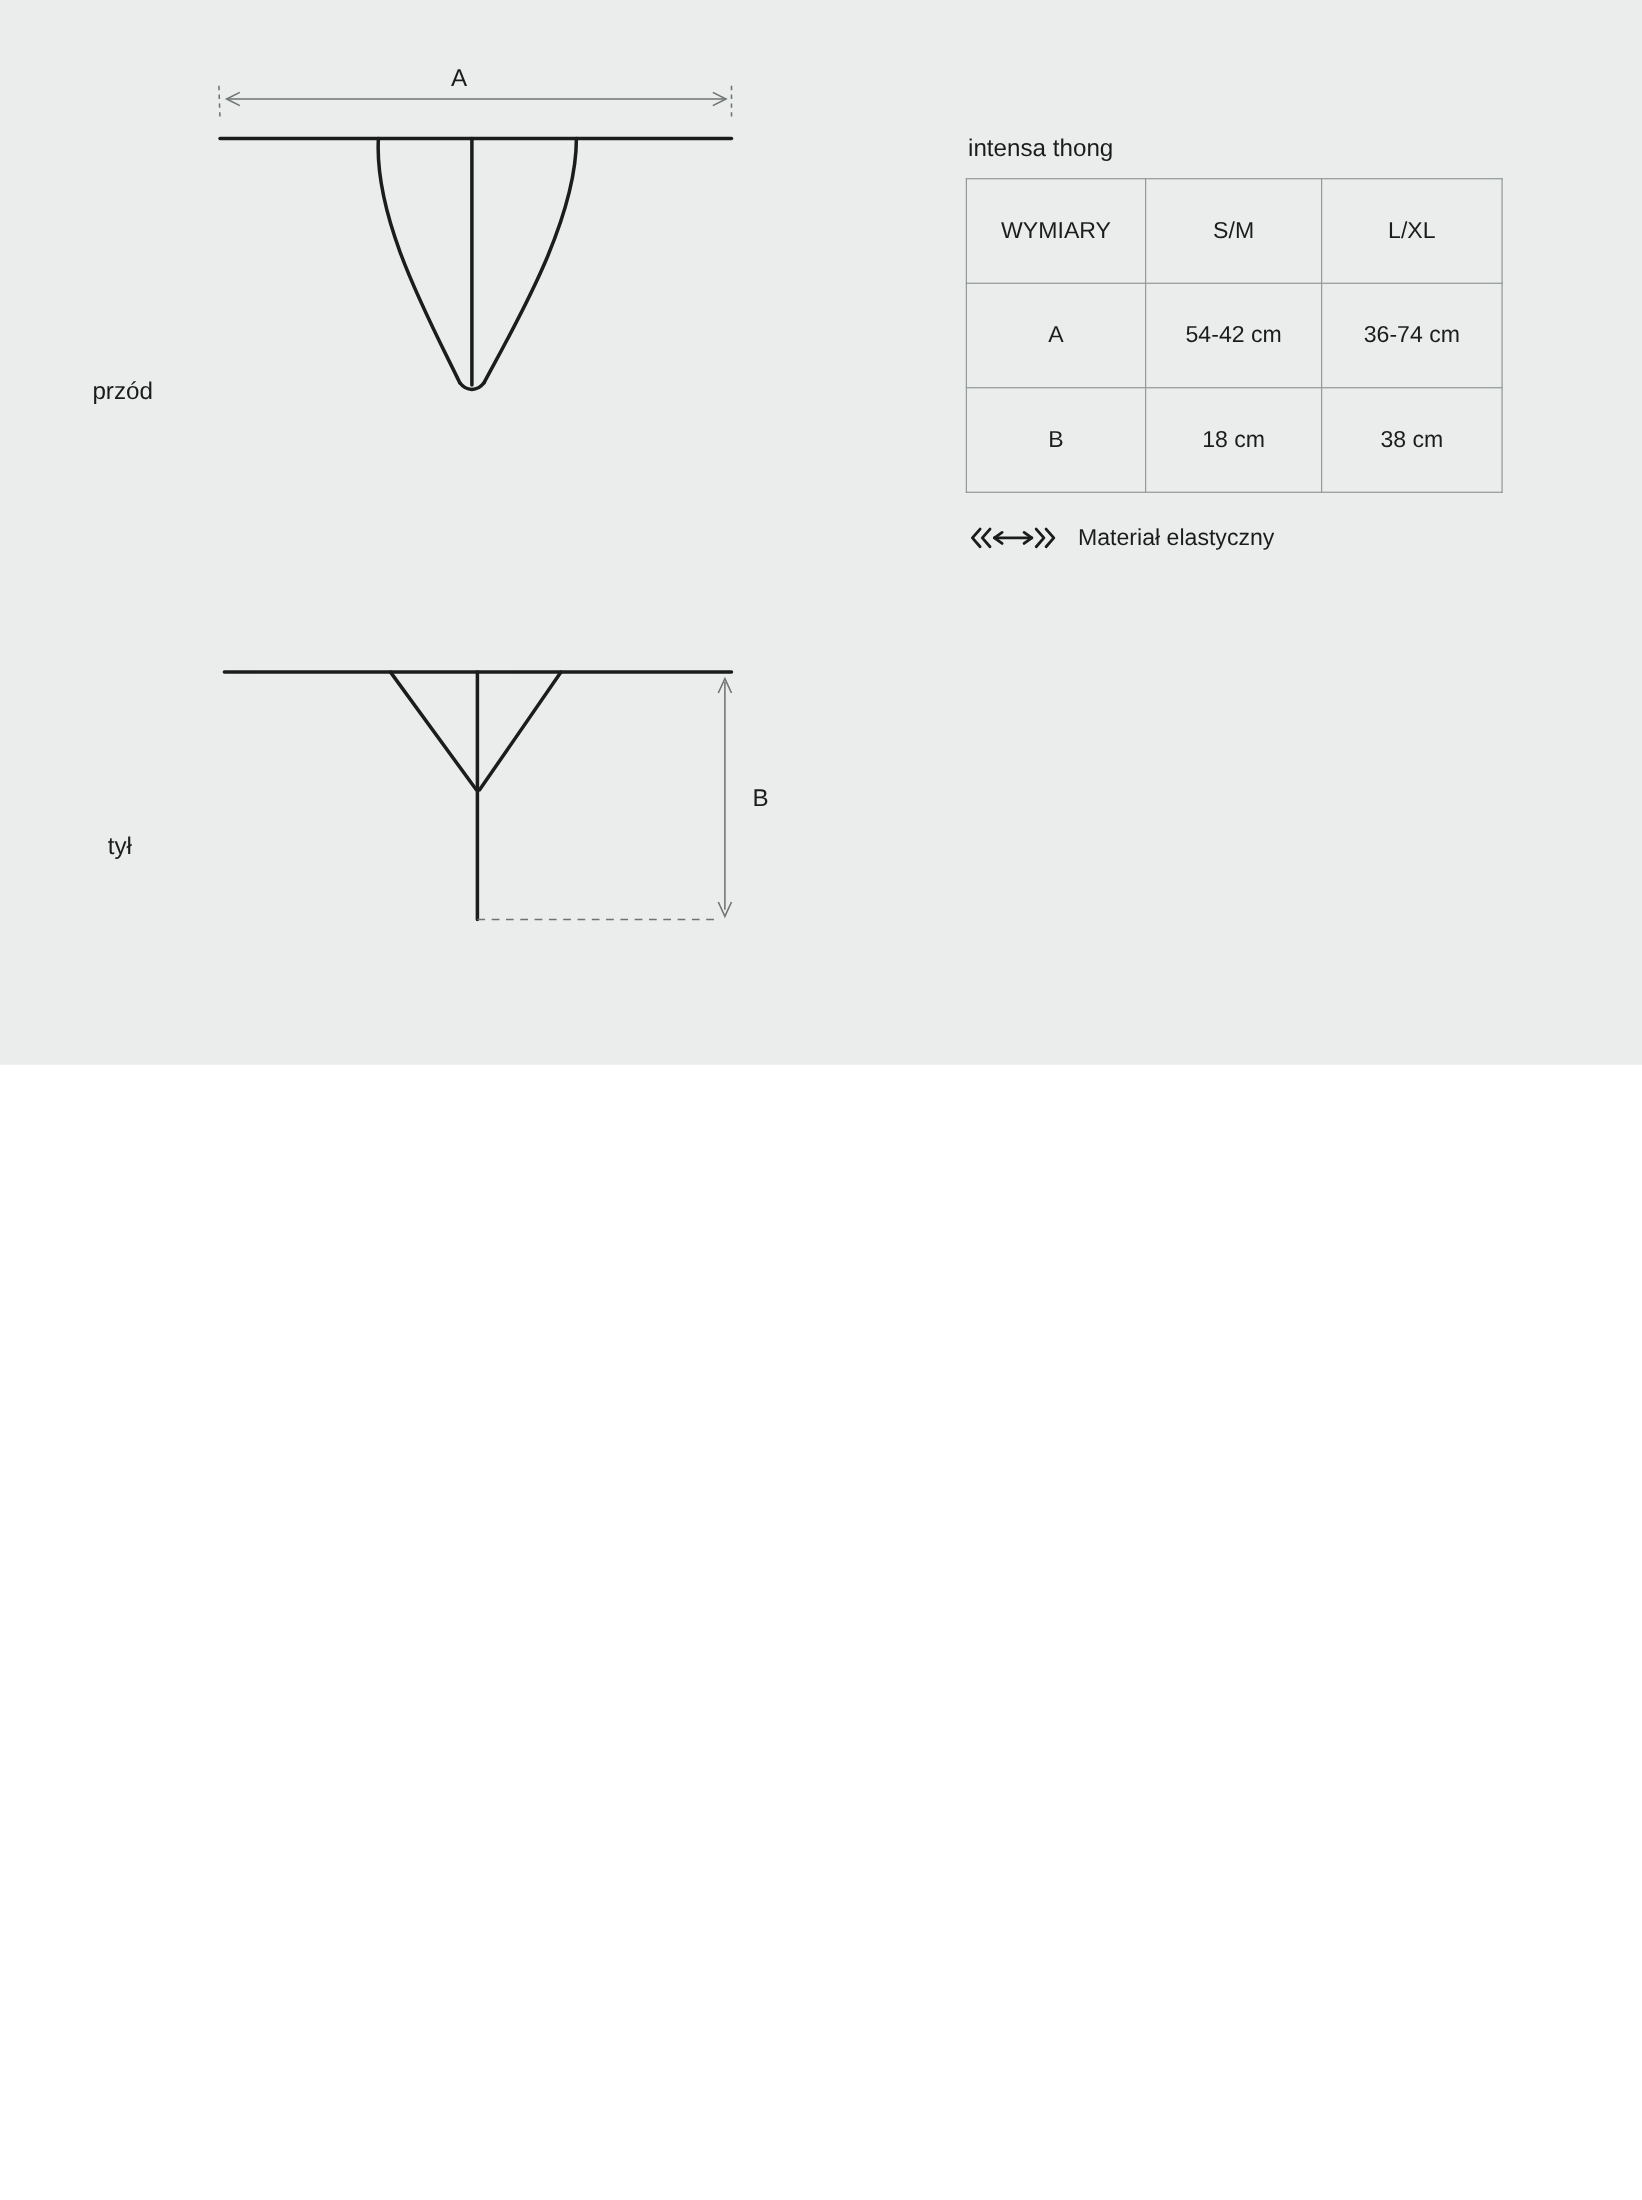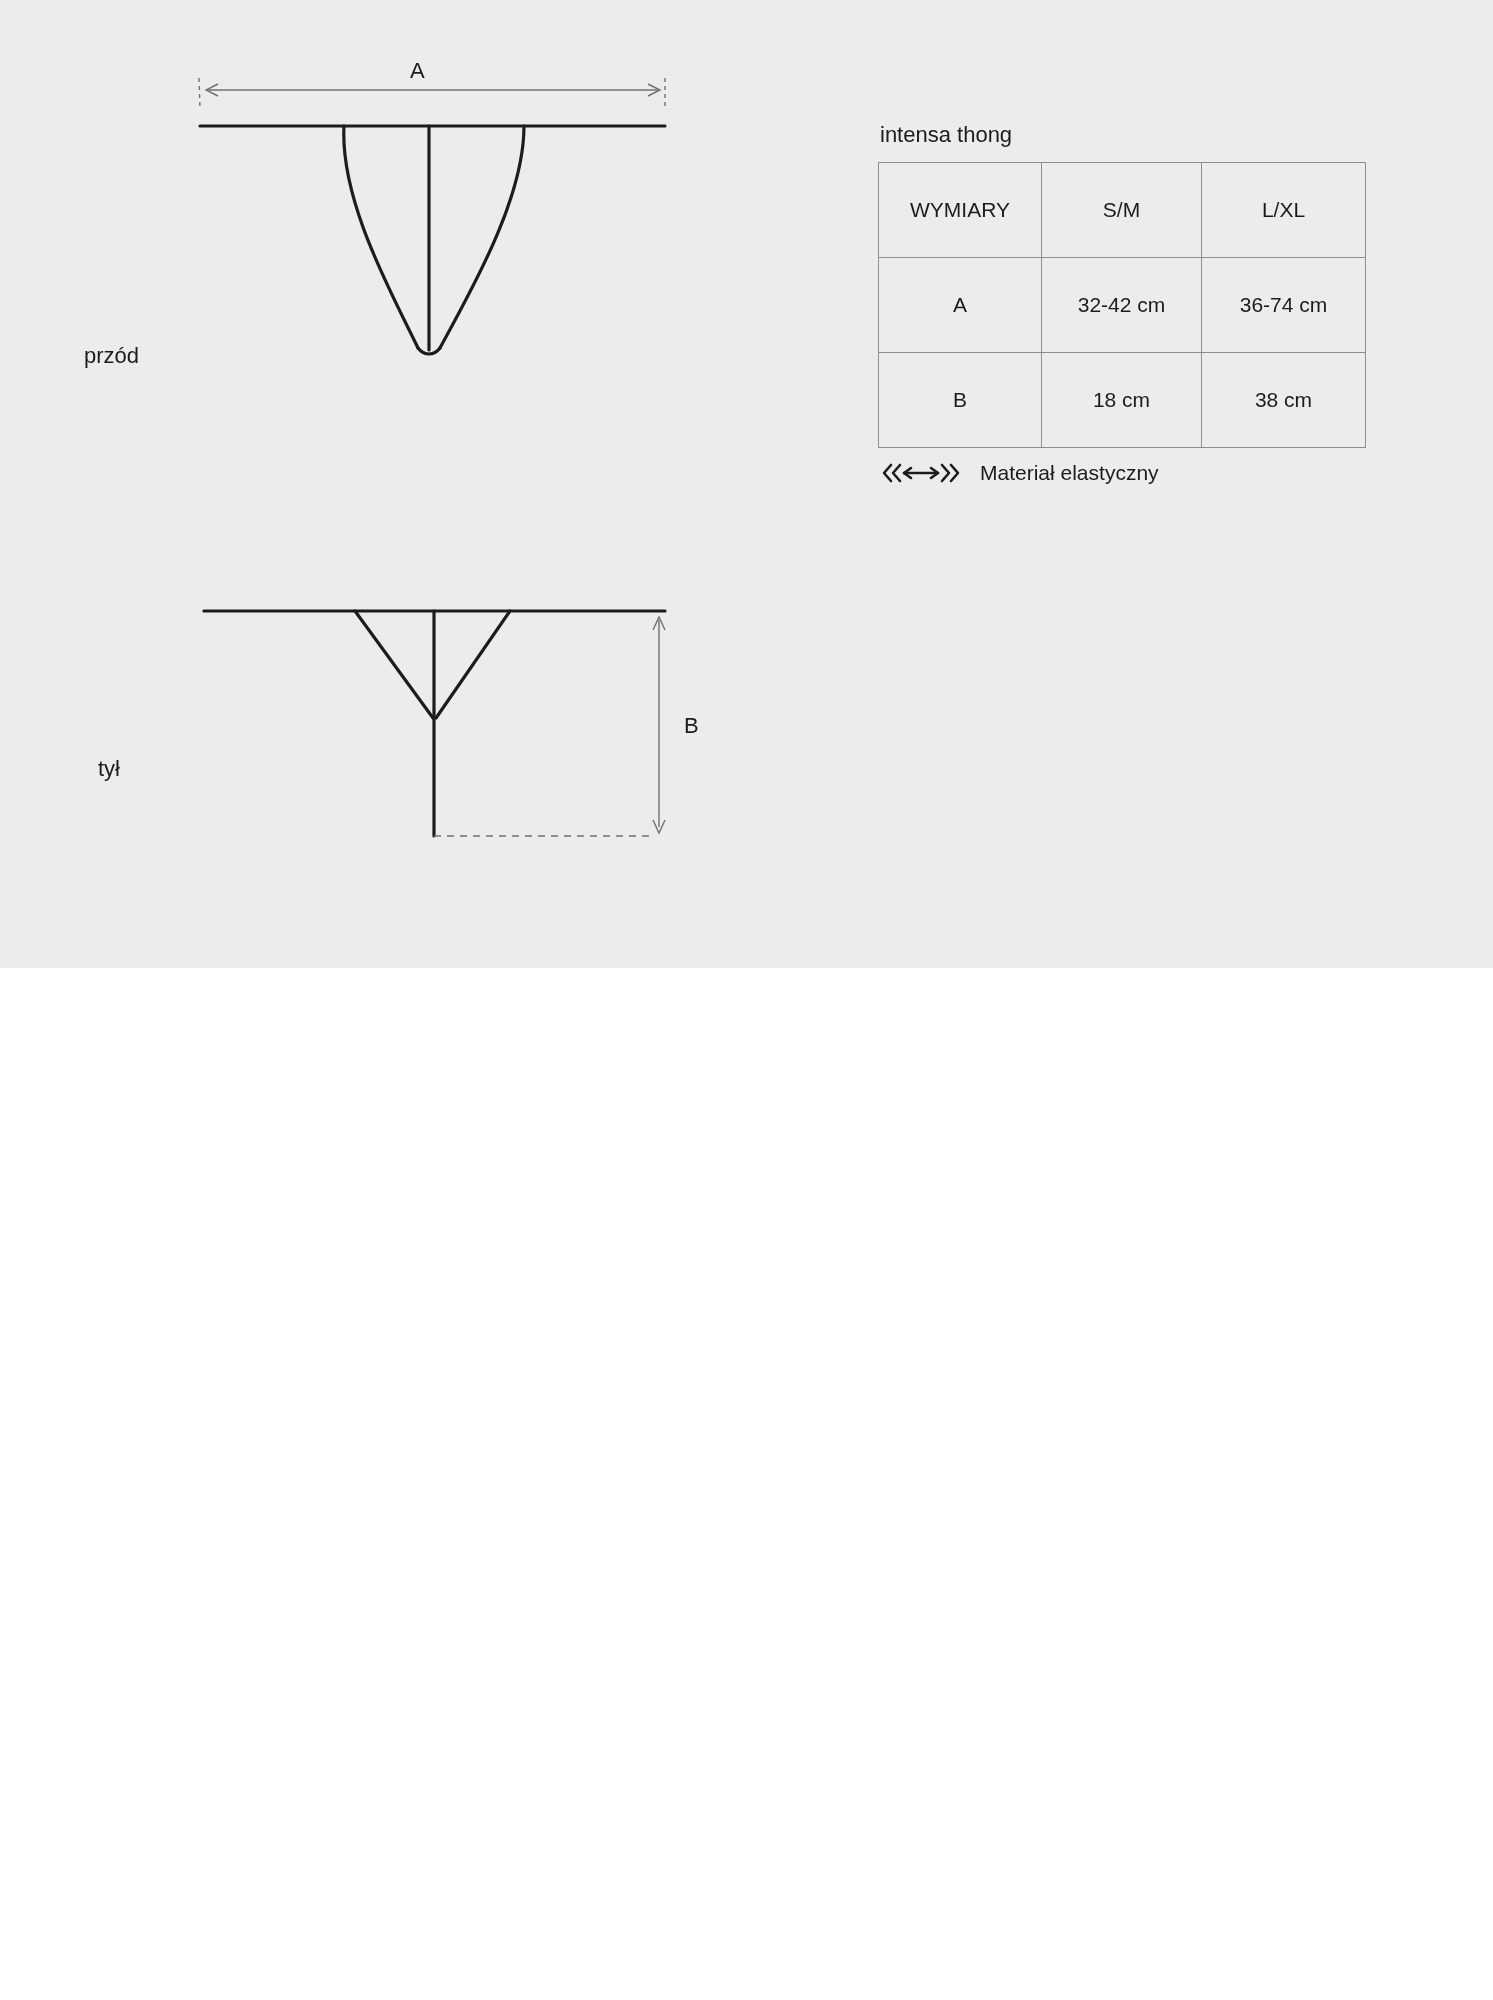--- a/index.html
+++ b/index.html
@@ -64,21 +64,21 @@
     padding: 0;
     height: 94px;
   }
   table.size-table col.c0 { width: 163px; }
   table.size-table col.c1 { width: 160px; }
   table.size-table col.c2 { width: 164px; }
 
   #stretch-note {
     display: flex;
     align-items: center;
-    margin-top: 12px;
+    margin-top: 28px;
     margin-left: 4px;
   }
   #stretch-note .stretch-icon {
     width: 78px;
     height: 26px;
     flex: 0 0 auto;
   }
   #stretch-note .stretch-text {
     font-size: 21px;
     color: #1c1c1c;
@@ -149,21 +149,21 @@
       <thead>
         <tr>
           <th>WYMIARY</th>
           <th>S/M</th>
           <th>L/XL</th>
         </tr>
       </thead>
       <tbody>
         <tr>
           <td>A</td>
-          <td>32-42 cm</td>
+          <td>54-42 cm</td>
           <td>36-74 cm</td>
         </tr>
         <tr>
           <td>B</td>
           <td>18 cm</td>
           <td>38 cm</td>
         </tr>
       </tbody>
     </table>
 

